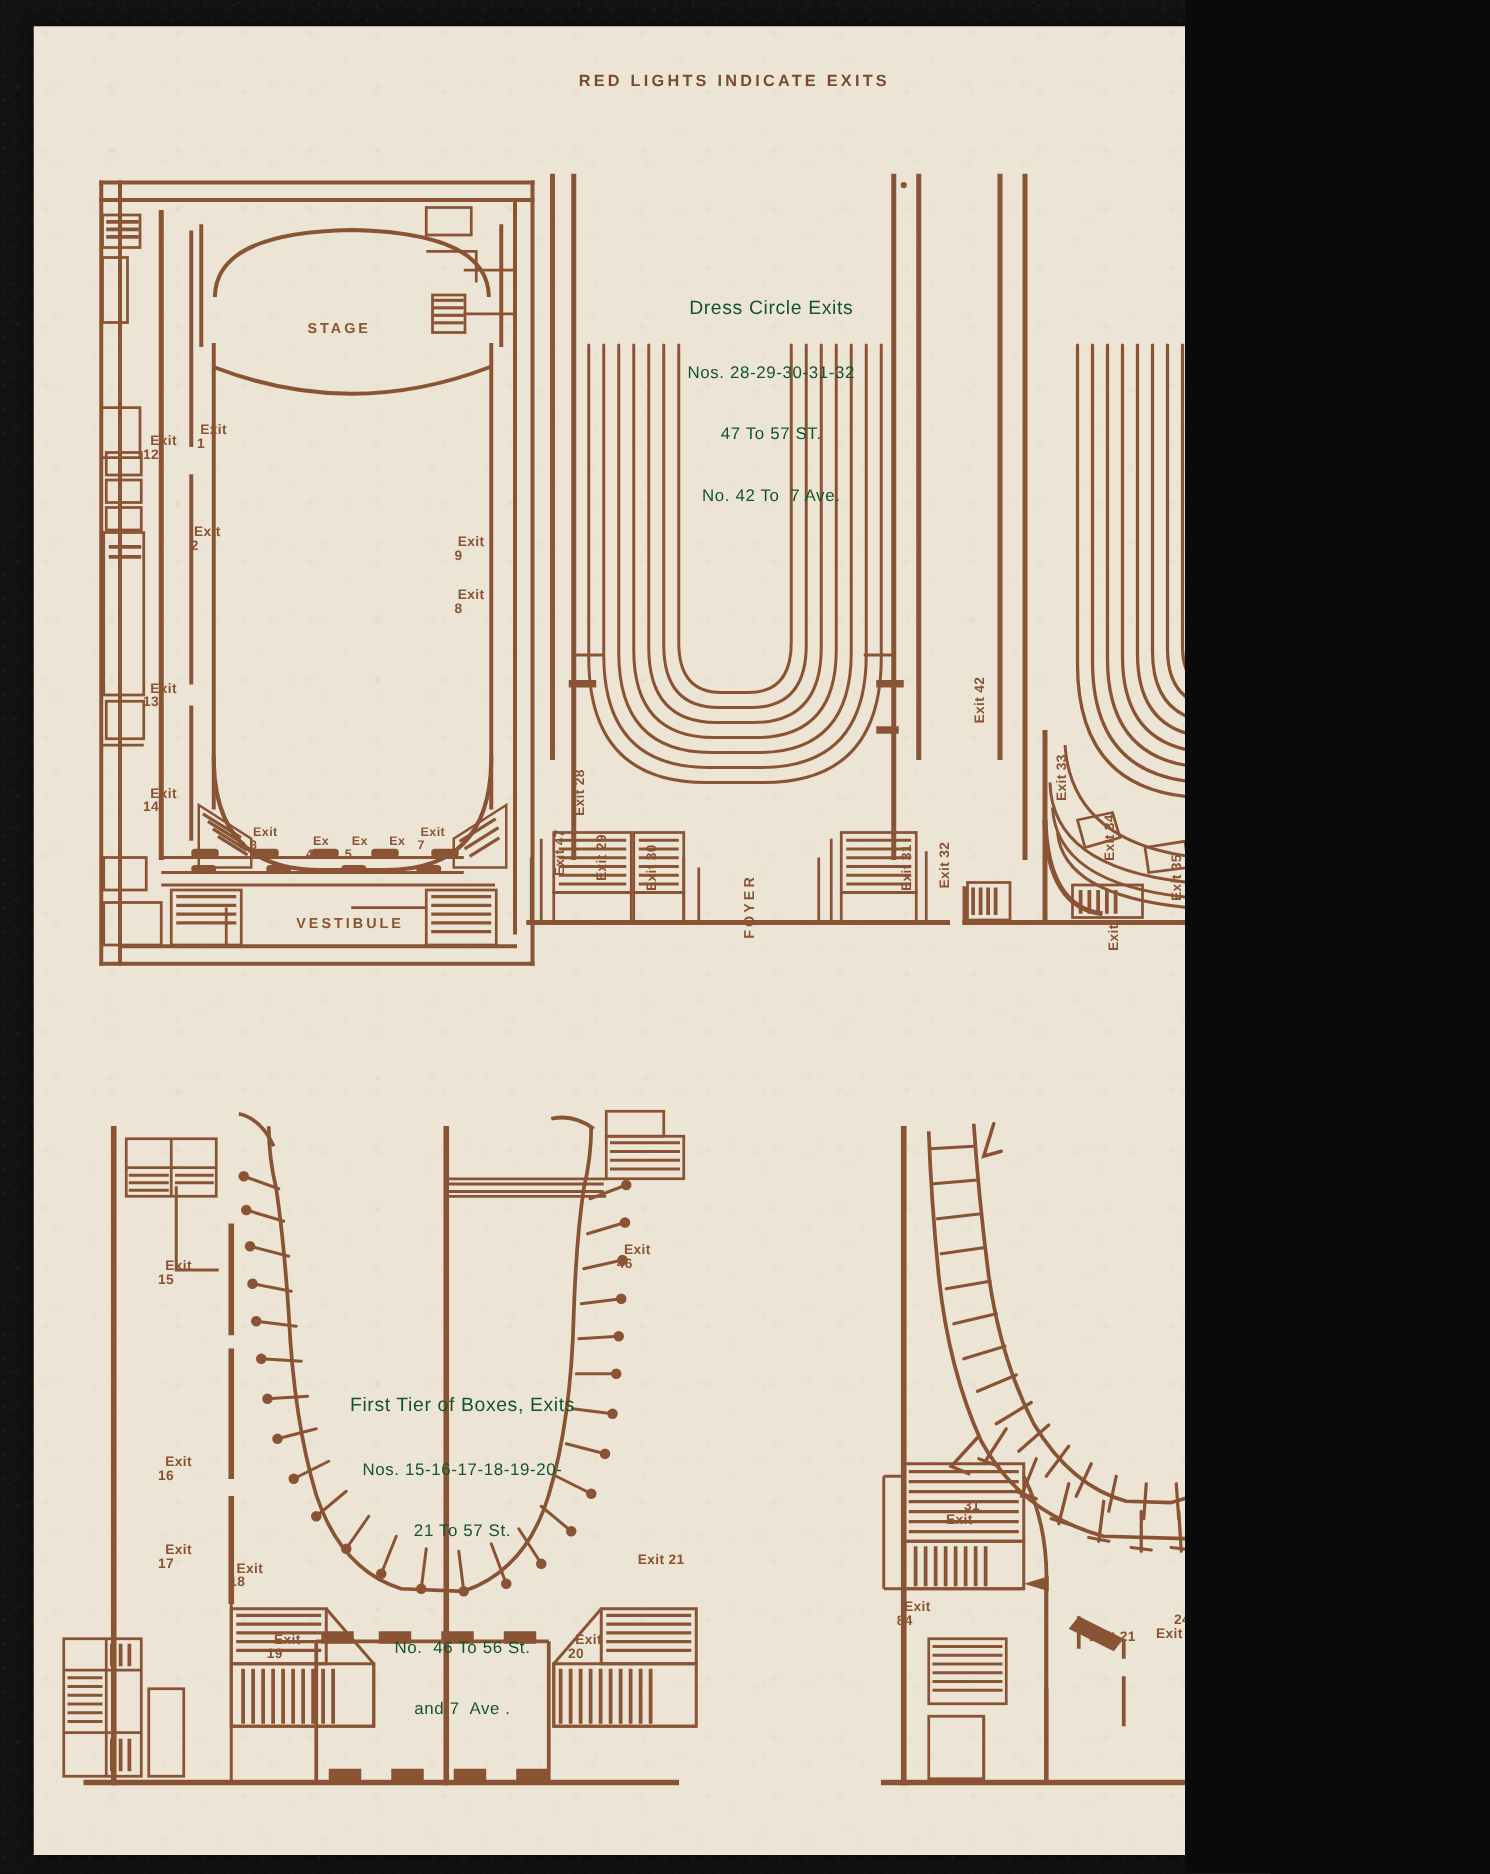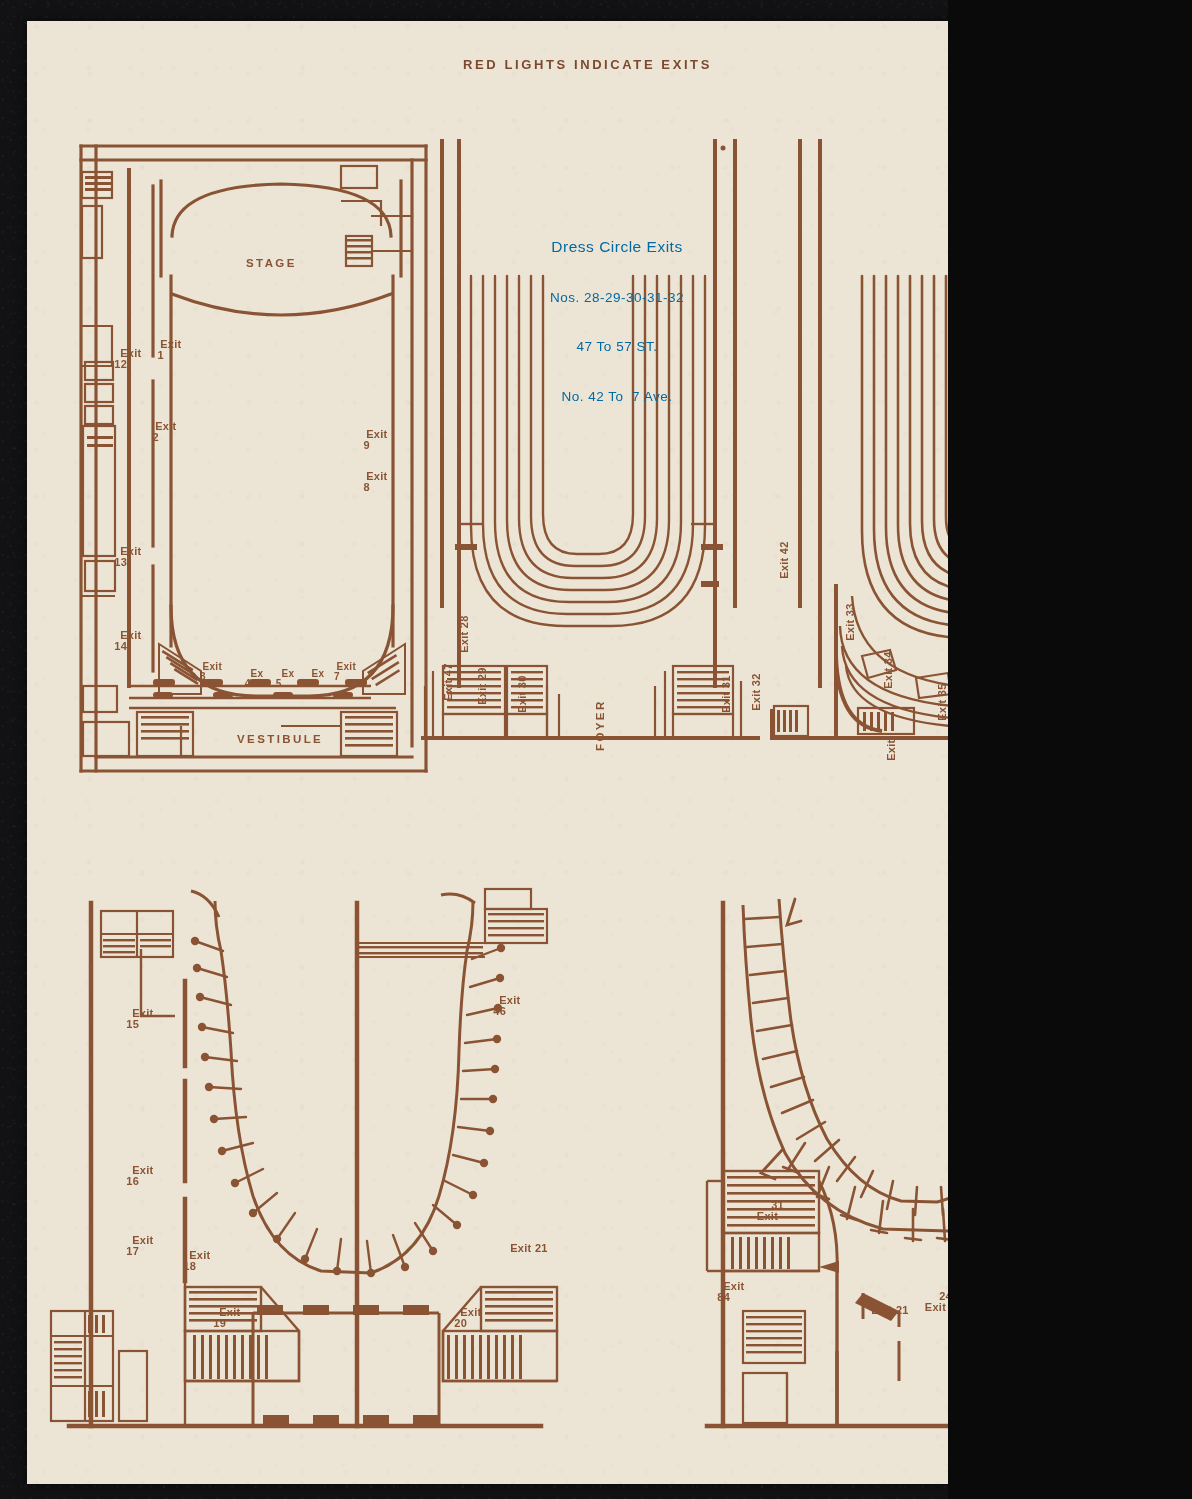--- a/index.html
+++ b/index.html
@@ -74,21 +74,21 @@
   }
   .hdr {
     font-weight: bold;
     font-size: 13px;
     letter-spacing: 2.6px;
     color: #7b4a2e;
   }
   .caption {
     font-size: 13.5px;
     text-align: center;
-    color: #0369a1;
+    color: #14532d;
   }
   .caption .big { font-size: 15.5px; }
   .exitlbl {
     font-size: 11px;
     text-align: center;
     font-weight: 600;
     letter-spacing: .3px;
     line-height: 1.05;
   }
   .exitlbl.sm { font-size: 10px; }
@@ -696,20 +696,28 @@
           <rect x="312" y="424" width="26" height="10"></rect>
           <rect x="362" y="424" width="26" height="10"></rect>
           <rect x="222" y="534" width="26" height="12"></rect>
           <rect x="272" y="534" width="26" height="12"></rect>
           <rect x="322" y="534" width="26" height="12"></rect>
           <rect x="372" y="534" width="26" height="12"></rect>
         </g>
       </svg>
     </div>
 
+    <div class="t caption" style="left:228px; top:1062px; width:230px;">
+      <div class="big">First Tier of Boxes, Exits</div>
+      <div>Nos. 15-16-17-18-19-20-</div>
+      <div>21 To 57 St.</div>
+      <div style="height:10px"></div>
+      <div>No.  46 To 56 St.</div>
+      <div>and 7  Ave .</div>
+    </div>
 
     <div class="t exitlbl" style="left:85px; top:975px;">
       <span>Exit</span><br><span>15</span>
     </div>
     <div class="t exitlbl" style="left:85px; top:1132px;">
       <span>Exit</span><br><span>16</span>
     </div>
     <div class="t exitlbl" style="left:85px; top:1202px;">
       <span>Exit</span><br><span>17</span>
     </div>

